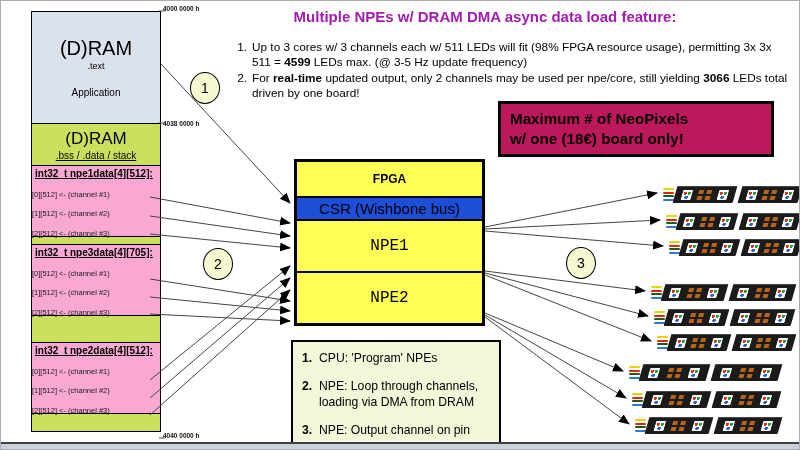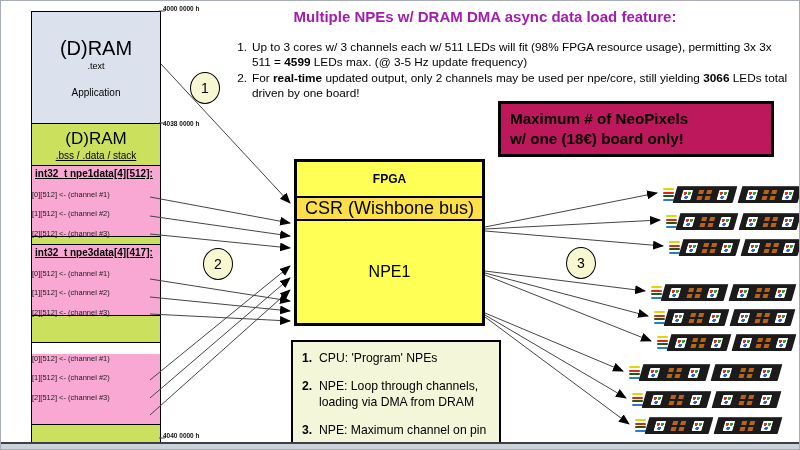--- a/index.html
+++ b/index.html
@@ -33,22 +33,22 @@
   .b{font-weight:bold;}
 
   
   .maxbox{position:absolute;left:497px;top:100px;width:252px;border:3px solid #000;background:#be185d;
           padding:5px 9px;font-size:15.2px;font-weight:bold;line-height:1.32;}
 
   
   .fpga{position:absolute;left:293px;top:158px;width:185px;height:161px;border:3px solid #000;background:#ffff55;
         display:flex;flex-direction:column;text-align:center;}
   .f-title{height:34px;line-height:34px;font-size:12px;font-weight:bold;border-bottom:2px solid #000;}
-  .f-csr{height:21px;line-height:21px;font-size:18px;background:#fde047;border-bottom:2px solid #000;}
-  .f-npe{flex:1;display:flex;align-items:center;justify-content:center;font-size:16px;border-bottom:2px solid #000;}
+  .f-csr{height:21px;line-height:21px;font-size:15px;background:#1d4ed8;border-bottom:2px solid #000;}
+  .f-npe{flex:1;display:flex;align-items:center;justify-content:center;font-size:16px;border-bottom:2px solid #000;font-family:Liberation Mono, monospace;}
   .f-npe:last-child{border-bottom:none;}
 
   
   .legend{position:absolute;left:290px;top:339px;width:188px;border:2px solid #000;background:#f4f6da;
           padding:9px 9px 6px 9px;font-size:12.2px;line-height:1.25;}
   .litem{display:flex;gap:4px;margin-bottom:13px;}
   .litem:last-child{margin-bottom:2px;}
   .lnum{font-weight:bold;flex:0 0 13px;}
 
   
@@ -98,27 +98,28 @@
       <div class="s1">.bss / .data / stack</div>
     </div>
     <div class="msec m-npe">
       <div class="hdr">int32_t npe1data[4][512]:</div>
       <div class="ch">[0][512] &lt;- (channel #1)</div>
       <div class="ch">[1][512] &lt;- (channel #2)</div>
       <div class="ch">[2][512] &lt;- (channel #3)</div>
     </div>
     <div class="msec m-gap1"></div>
     <div class="msec m-npe">
-      <div class="hdr">int32_t npe3data[4][417]:</div>
+      <div class="hdr">int32_t npe3data[4][705]:</div>
       <div class="ch">[0][512] &lt;- (channel #1)</div>
       <div class="ch">[1][512] &lt;- (channel #2)</div>
       <div class="ch">[2][512] &lt;- (channel #3)</div>
     </div>
     <div class="msec m-gap2"></div>
     <div class="msec m-npe">
+      <div class="hdr">int32_t npe2data[4][512]:</div>
       <div class="ch">[0][512] &lt;- (channel #1)</div>
       <div class="ch">[1][512] &lt;- (channel #2)</div>
       <div class="ch">[2][512] &lt;- (channel #3)</div>
     </div>
     <div class="msec m-b3"></div>
   </div>
   <span class="addr" style="left:162px;top:4px;">4000 0000 h</span>
   <span class="addr" style="left:162px;top:119px;">4038 0000 h</span>
   <span class="addr" style="left:162px;top:431px;">4040 0000 h</span>
 
@@ -137,34 +138,35 @@
 
   <div class="maxbox">
     <div>Maximum # of NeoPixels</div>
     <div>w/ one (18€) board only!</div>
   </div>
 
   <div class="fpga">
     <div class="f-title">FPGA</div>
     <div class="f-csr">CSR (Wishbone bus)</div>
     <div class="f-npe">NPE1</div>
+    <div class="f-npe">NPE2</div>
   </div>
 
   <div class="legend">
     <div class="litem">
       <span class="lnum">1.</span>
       <span>CPU: 'Program' NPEs</span>
     </div>
     <div class="litem">
       <span class="lnum">2.</span>
       <span>NPE: Loop through channels, loading via DMA from DRAM</span>
     </div>
     <div class="litem">
       <span class="lnum">3.</span>
-      <span>NPE: Maximum channel on pin</span>
+      <span>NPE: Output channel on pin</span>
     </div>
   </div>
 
   <div class="circ c1">1</div>
   <div class="circ c2">2</div>
   <div class="circ c3">3</div>
 
   <svg class="wireart" width="798" height="448" viewBox="0 0 798 448">
     <defs>
       <marker id="ah" markerUnits="userSpaceOnUse" markerWidth="12" markerHeight="10" refX="10" refY="4.5" orient="auto">

